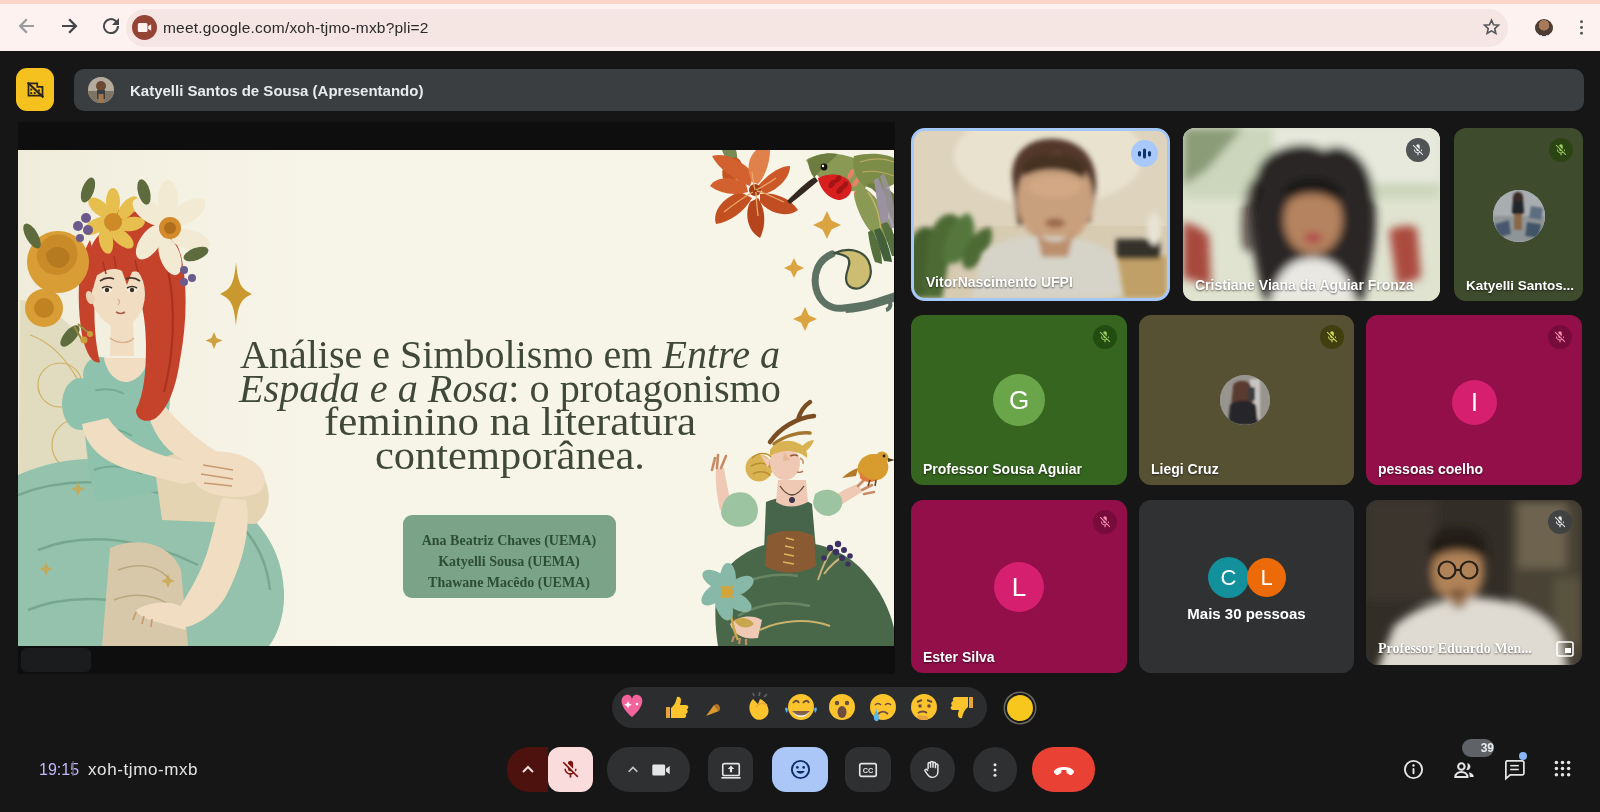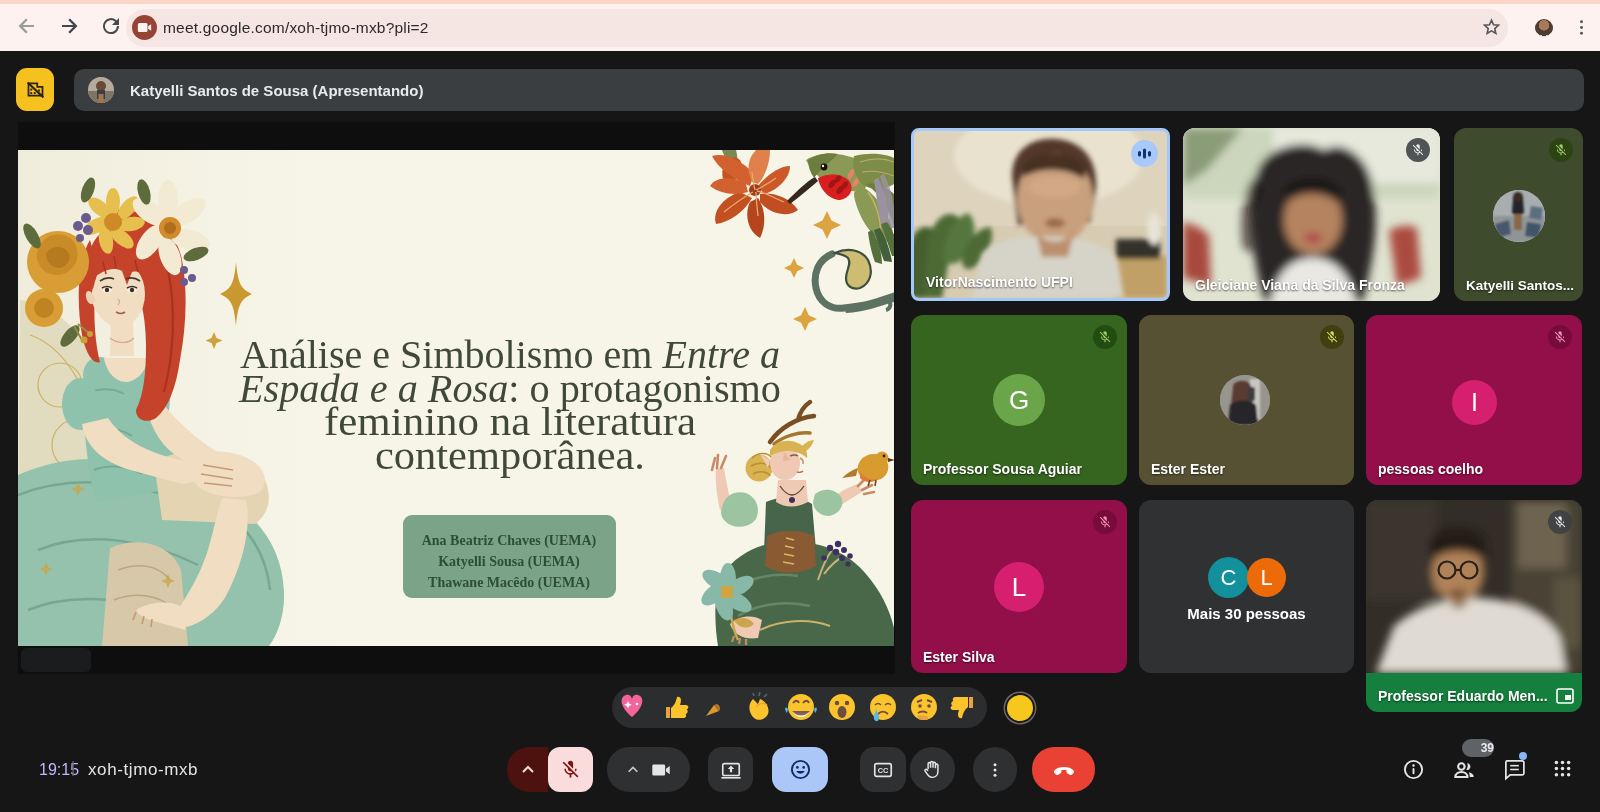--- a/index.html
+++ b/index.html
@@ -365,21 +365,21 @@
 
     <rect x="385" y="365" width="213" height="83" rx="9" fill="#7aa387"></rect>
     <g font-family="'Liberation Serif',serif" fill="#2e4d35" text-anchor="middle" font-weight="bold" font-size="14">
       <text x="491" y="395">Ana Beatriz Chaves (UEMA)</text>
       <text x="491" y="416">Katyelli Sousa (UEMA)</text>
       <text x="491" y="437">Thawane Macêdo (UEMA)</text>
     </g>
   </svg>
   </div>
 
-  <div class="tile" style="left:911px;top:128px;width:259px;height:173px;border:3px solid #a5c8fa;border-radius:8px;box-sizing:border-box;background:#d8cdb6;">
+  <div class="tile" style="left:911px;top:128px;width:259px;height:173px;border:3px solid #a5c8fa;border-radius:14px;box-sizing:border-box;background:#d8cdb6;">
     <svg width="253" height="167" viewBox="0 0 253 167">
       <defs>
         <filter id="bl2" x="-30%" y="-30%" width="160%" height="160%">
           <feGaussianBlur stdDeviation="2.6"></feGaussianBlur>
         </filter>
       </defs>
       <rect width="253" height="167" fill="#d7cbb2"></rect>
       <rect x="0" y="0" width="253" height="95" fill="#ded4be"></rect>
       <ellipse cx="135" cy="25" rx="95" ry="50" fill="#ece5d2" filter="url(#bl2)" opacity=".8"></ellipse>
       <g filter="url(#bl2)">
@@ -429,21 +429,21 @@
         <path d="M0 94 Q18 98 26 108 L28 158 L0 150 Z" fill="#a84a3e"></path>
         <path d="M206 102 Q224 94 234 100 L238 150 L214 158 Z" fill="#ab4c40"></path>
         <path d="M74 44 C82 18 122 10 141 22 C160 10 188 30 190 62 C197 98 190 132 180 173 L82 173 C68 132 64 74 74 44 Z" fill="#2c2728"></path>
         <ellipse cx="130" cy="92" rx="29" ry="35" fill="#b5835f"></ellipse>
         <path d="M101 62 C109 46 151 46 159 64 L157 76 C141 62 117 62 101 76 Z" fill="#141213"></path>
         <ellipse cx="130" cy="110" rx="9" ry="4.5" fill="#b03246"></ellipse>
         <path d="M88 173 C94 140 112 130 130 130 C151 130 166 144 172 173 Z" fill="#eae8e3"></path>
         <path d="M60 120 C56 90 60 64 70 50 L80 60 C70 80 68 104 70 126 Z" fill="#18090a" opacity=".6"></path>
       </g>
     </svg>
-    <div class="tname">Gleiciane Viana da Silva Fronza</div>
+    <div class="tname">Cristiane Viana da Aguiar Fronza</div>
     <div class="micoff" style="background:rgba(60,63,66,.88);">
       <svg width="14" height="14" viewBox="0 0 24 24">
         <path d="M19 11h-1.7c0 .74-.16 1.43-.43 2.05l1.23 1.23c.56-.98.9-2.09.9-3.28zm-4.02.17c0-.06.02-.11.02-.17V5c0-1.66-1.34-3-3-3S9 3.34 9 5v.18l5.98 5.99zM4.27 3L3 4.27l6.01 6.01V11c0 1.66 1.33 3 2.99 3 .22 0 .44-.03.65-.08l1.66 1.66c-.71.33-1.5.52-2.31.52-2.76 0-5.3-2.1-5.3-5.1H5c0 3.41 2.72 6.23 6 6.72V21h2v-3.28c.91-.13 1.77-.45 2.54-.9L19.73 21 21 19.73 4.27 3z" fill="#e8eaed"></path>
       </svg>
     </div>
   </div>
 
   <div class="tile" style="left:1454px;top:128px;width:129px;height:173px;background:#3e4b2c;">
     <div class="abs" style="left:39px;top:62px;width:52px;height:52px;border-radius:50%;overflow:hidden;background:#9aa3a8;">
       <svg width="52" height="52" viewBox="0 0 52 52">
@@ -488,21 +488,21 @@
         <rect width="50" height="50" fill="#98948e"></rect>
         <g filter="url(#bl1)">
           <rect x="30" y="4" width="10" height="40" fill="#c8c6c2"></rect>
           <circle cx="22" cy="14" r="8" fill="#4a2e28"></circle>
           <path d="M13 12 C13 4 31 4 31 12 L33 30 L11 32 Z" fill="#5a3a30"></path>
           <path d="M8 50 L10 30 C16 24 30 24 36 30 L38 50 Z" fill="#26262a"></path>
           <rect x="28" y="12" width="7" height="14" rx="2" fill="#3a3c40"></rect>
         </g>
       </svg>
     </div>
-    <div class="tname">Ester Ester</div>
+    <div class="tname">Liegi Cruz</div>
     <div class="micoff" style="background:#413e0f;">
       <svg width="14" height="14" viewBox="0 0 24 24">
         <path d="M19 11h-1.7c0 .74-.16 1.43-.43 2.05l1.23 1.23c.56-.98.9-2.09.9-3.28zm-4.02.17c0-.06.02-.11.02-.17V5c0-1.66-1.34-3-3-3S9 3.34 9 5v.18l5.98 5.99zM4.27 3L3 4.27l6.01 6.01V11c0 1.66 1.33 3 2.99 3 .22 0 .44-.03.65-.08l1.66 1.66c-.71.33-1.5.52-2.31.52-2.76 0-5.3-2.1-5.3-5.1H5c0 3.41 2.72 6.23 6 6.72V21h2v-3.28c.91-.13 1.77-.45 2.54-.9L19.73 21 21 19.73 4.27 3z" fill="#d5d963"></path>
       </svg>
     </div>
   </div>
 
   <div class="tile" style="left:1366px;top:315px;width:216px;height:170px;background:#930f4a;">
     <div class="letter" style="left:86px;top:65px;width:45px;height:45px;background:#d6206f;font-size:25px;font-weight:300;">I</div>
     <div class="tname">pessoas coelho</div>
@@ -522,21 +522,21 @@
       </svg>
     </div>
   </div>
 
   <div class="tile" style="left:1139px;top:500px;width:215px;height:173px;background:#2f3133;">
     <div class="letter" style="left:69px;top:57px;width:41px;height:41px;background:#12919c;font-size:22px;">C</div>
     <div class="letter" style="left:108px;top:58px;width:39px;height:39px;background:#ec6b08;font-size:22px;">L</div>
     <div class="abs" style="left:0;top:105px;width:215px;text-align:center;font-size:15px;font-weight:bold;color:#fff;">Mais 30 pessoas</div>
   </div>
 
-  <div class="tile" style="left:1366px;top:500px;width:216px;height:212px;background:#15803d;">
+  <div class="tile" style="left:1366px;top:500px;width:216px;height:165px;background:#0c4a6e;font-family:Liberation Serif, serif;">
     <svg width="216" height="173" viewBox="0 0 216 173">
       <defs>
         <filter id="bl4" x="-30%" y="-30%" width="160%" height="160%">
           <feGaussianBlur stdDeviation="4"></feGaussianBlur>
         </filter>
       </defs>
       <rect width="216" height="173" fill="#322e27"></rect>
       <g filter="url(#bl4)">
         <rect x="145" y="0" width="71" height="173" fill="#4a4335"></rect>
         <rect x="152" y="2" width="48" height="66" fill="#6d6450"></rect>
@@ -673,21 +673,21 @@
     </svg>
   </div>
   <div class="ctl" style="left:772px;width:56px;background:#abc7f7;border-radius:14px;">
     <svg width="23" height="23" viewBox="0 0 24 24">
       <circle cx="12" cy="12" r="9" fill="none" stroke="#0b2e69" stroke-width="2"></circle>
       <circle cx="8.7" cy="9.8" r="1.4" fill="#0b2e69"></circle>
       <circle cx="15.3" cy="9.8" r="1.4" fill="#0b2e69"></circle>
       <path d="M7.5 13.5 a5 5 0 0 0 9 0 Z" fill="#0b2e69"></path>
     </svg>
   </div>
-  <div class="ctl" style="left:845px;width:46px;margin-left:15px;">
+  <div class="ctl" style="left:845px;width:46px;">
     <svg width="22" height="22" viewBox="0 0 24 24">
       <rect x="3" y="5" width="18" height="14" rx="2" fill="none" stroke="#e4e5e6" stroke-width="1.8"></rect>
       <text x="12" y="15.6" font-size="8" font-weight="bold" fill="#e4e5e6" text-anchor="middle" font-family="Liberation Sans">CC</text>
     </svg>
   </div>
   <div class="ctl" style="left:910px;width:45px;border-radius:22px;">
     <svg width="21" height="21" viewBox="0 0 24 24" fill="none" stroke="#e4e5e6" stroke-width="1.7">
       <path d="M7 11.5 V5.5 a1.4 1.4 0 0 1 2.8 0 V10 M9.8 10 V4.2 a1.4 1.4 0 0 1 2.8 0 V10 M12.6 10 V5 a1.4 1.4 0 0 1 2.8 0 V10.5 M15.4 10.5 V7 a1.4 1.4 0 0 1 2.8 0 V14 c0 4 -2.5 7 -6.2 7 c-3 0 -4.3 -1.2 -5.8 -3.5 L3.6 13.8 c-.8 -1.2 .8 -2.6 2 -1.6 L7 13.5"></path>
     </svg>
   </div>

